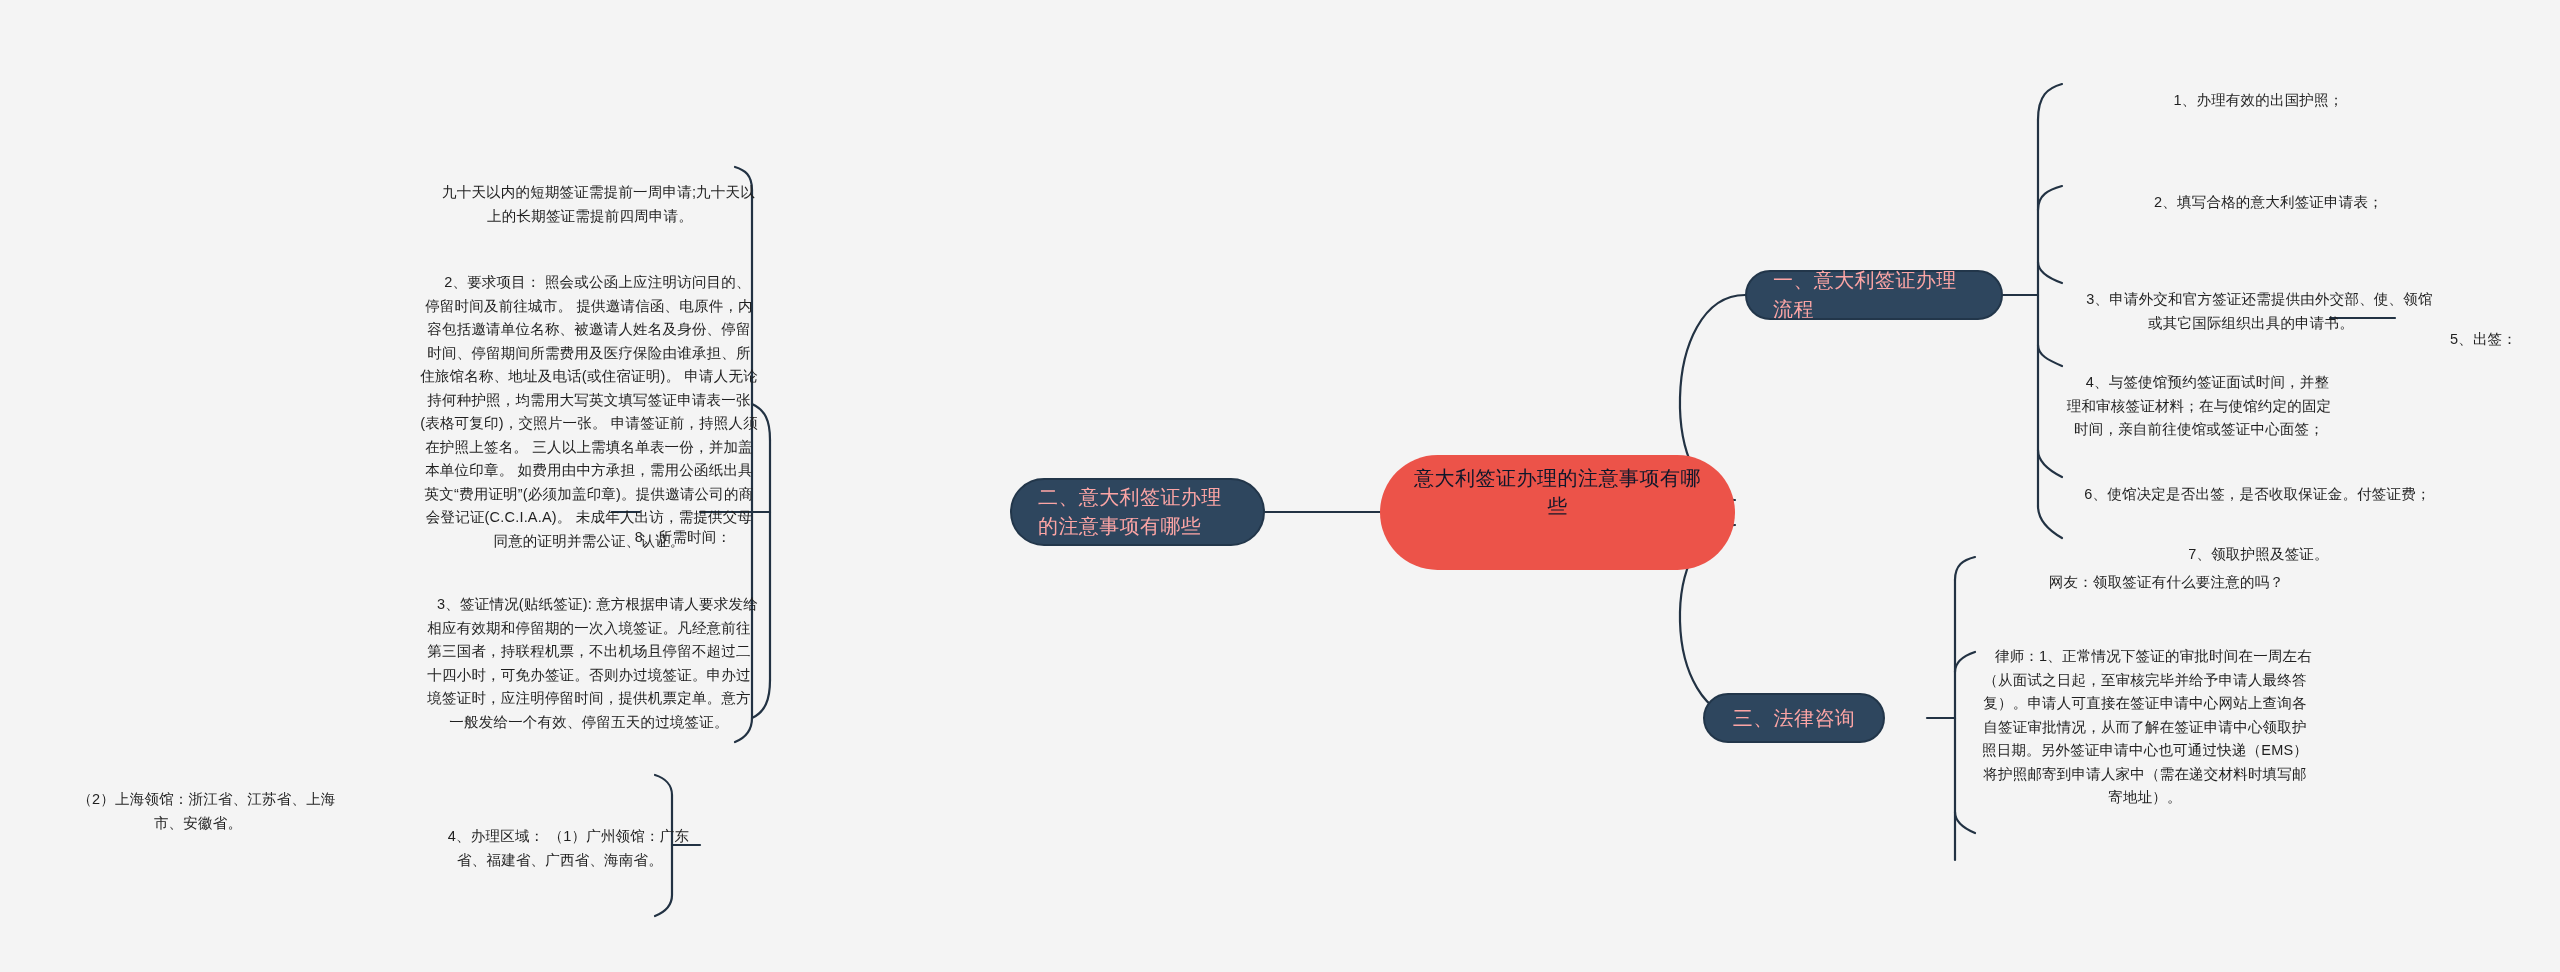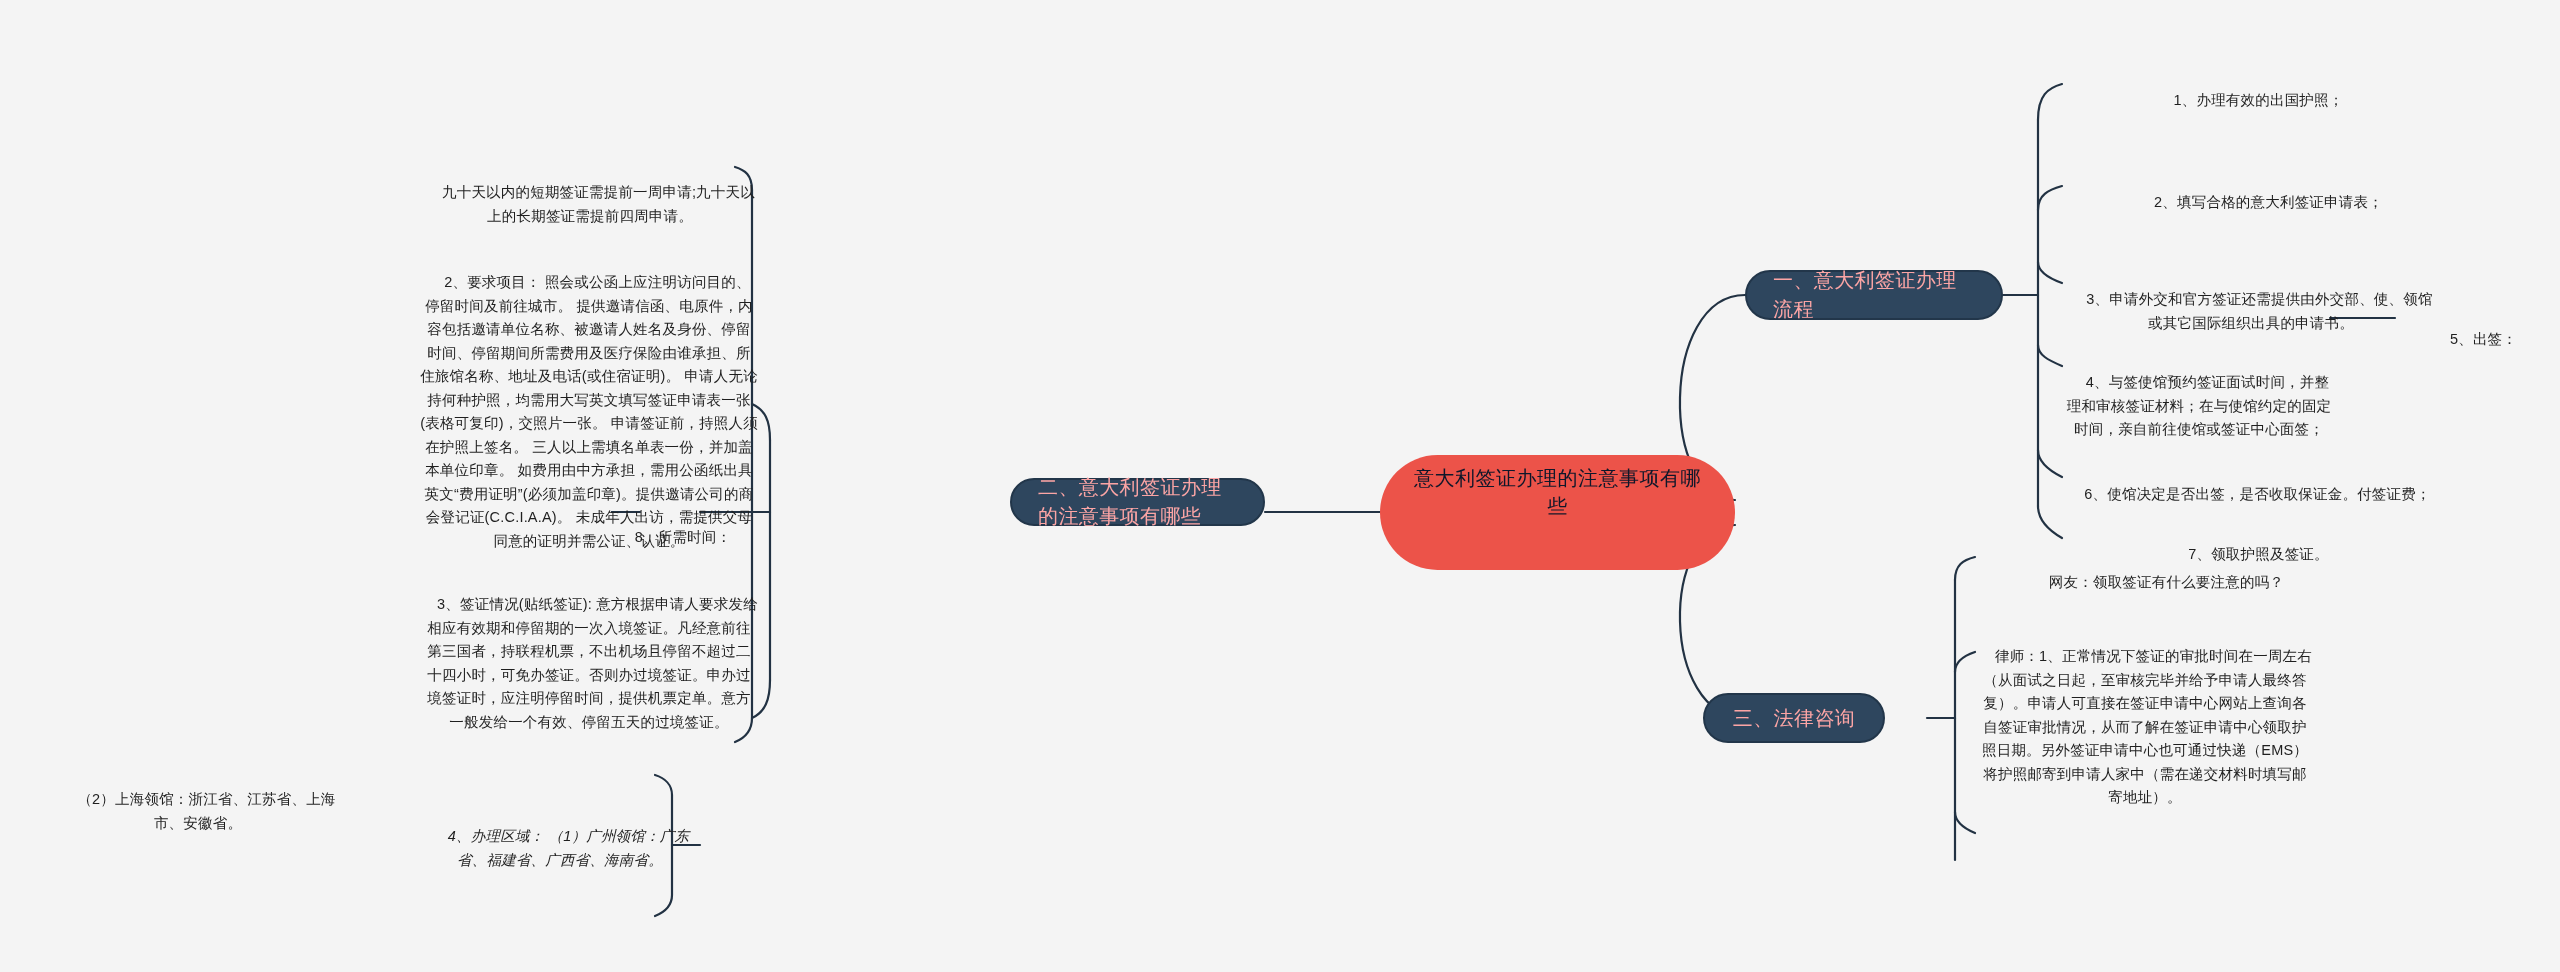--- a/index.html
+++ b/index.html
@@ -166,41 +166,41 @@
   </div>
 
   <div class="node leaf" style="left:2065px; top:460px; width:368px;">
     <span>6、使馆决定是否出签，是否收取保证金。付签证费；</span>
   </div>
 
   <div class="node leaf" style="left:2065px; top:520px; width:370px;">
     <span>7、领取护照及签证。</span>
   </div>
 
-  <div class="node cap-node" style="left:1010px; top:478px; width:255px; height:48px;">
+  <div class="node cap-node" style="left:1010px; top:478px; width:255px; height:68px;">
     <span>二、意大利签证办理的注意事项有哪些</span>
   </div>
 
   <div class="node leaf nowrap" style="left:612px; top:503px; width:125px;">
     <span>8、所需时间：</span>
   </div>
 
   <div class="node leaf" style="left:420px; top:158px; width:340px;">
     <span>九十天以内的短期签证需提前一周申请;九十天以上的长期签证需提前四周申请。</span>
   </div>
 
   <div class="node leaf" style="left:420px; top:248px; width:338px;">
     <span>2、要求项目： 照会或公函上应注明访问目的、停留时间及前往城市。 提供邀请信函、电原件，内容包括邀请单位名称、被邀请人姓名及身份、停留时间、停留期间所需费用及医疗保险由谁承担、所住旅馆名称、地址及电话(或住宿证明)。 申请人无论持何种护照，均需用大写英文填写签证申请表一张(表格可复印)，交照片一张。 申请签证前，持照人须在护照上签名。 三人以上需填名单表一份，并加盖本单位印章。 如费用由中方承担，需用公函纸出具英文“费用证明”(必须加盖印章)。提供邀请公司的商会登记证(C.C.I.A.A)。 未成年人出访，需提供父母同意的证明并需公证、认证。</span>
   </div>
 
   <div class="node leaf" style="left:420px; top:570px; width:338px;">
     <span>3、签证情况(贴纸签证): 意方根据申请人要求发给相应有效期和停留期的一次入境签证。凡经意前往第三国者，持联程机票，不出机场且停留不超过二十四小时，可免办签证。否则办过境签证。申办过境签证时，应注明停留时间，提供机票定单。意方一般发给一个有效、停留五天的过境签证。</span>
   </div>
 
-  <div class="node leaf" style="left:425px; top:802px; width:270px;font-style:italic;">
+  <div class="node leaf" style="left:425px; top:802px; width:270px;">
     <span>4、办理区域： （1）广州领馆：广东省、福建省、广西省、海南省。</span>
   </div>
 
   <div class="node leaf" style="left:48px; top:765px; width:300px;">
     <span>（2）上海领馆：浙江省、江苏省、上海市、安徽省。</span>
   </div>
 
 
   <div class="node cap-node center-text" style="left:1703px; top:693px; width:182px; height:50px;">
     <span>三、法律咨询</span>

